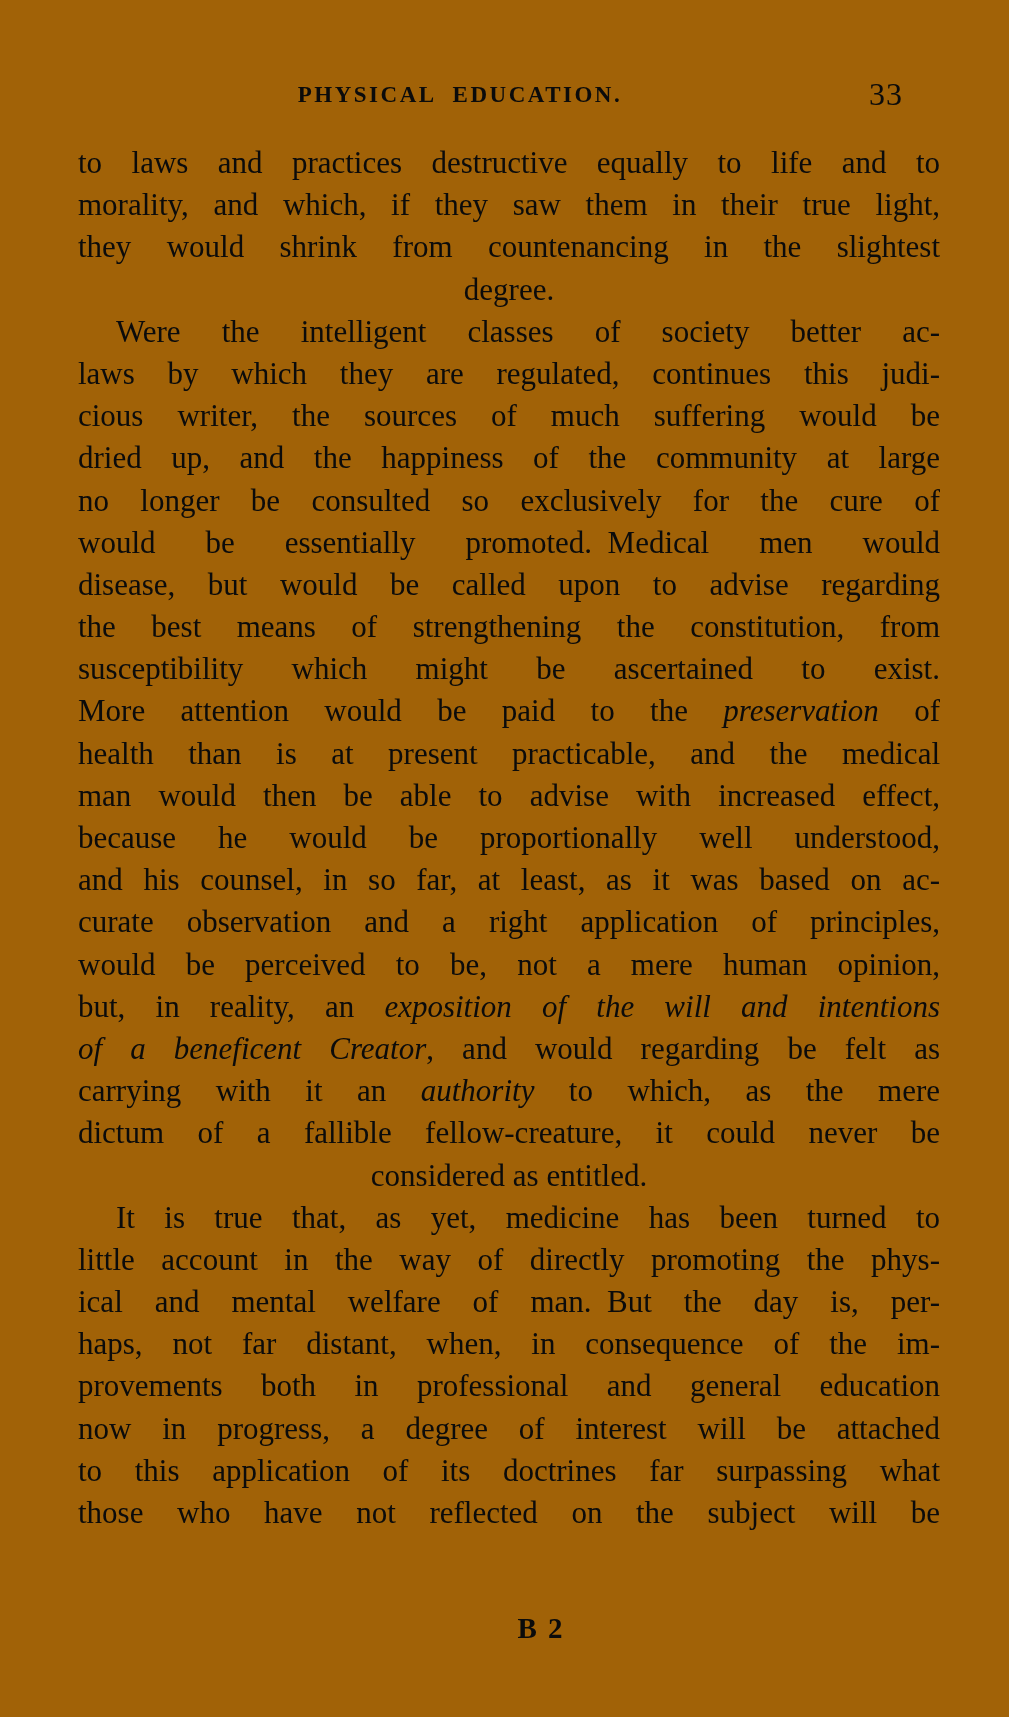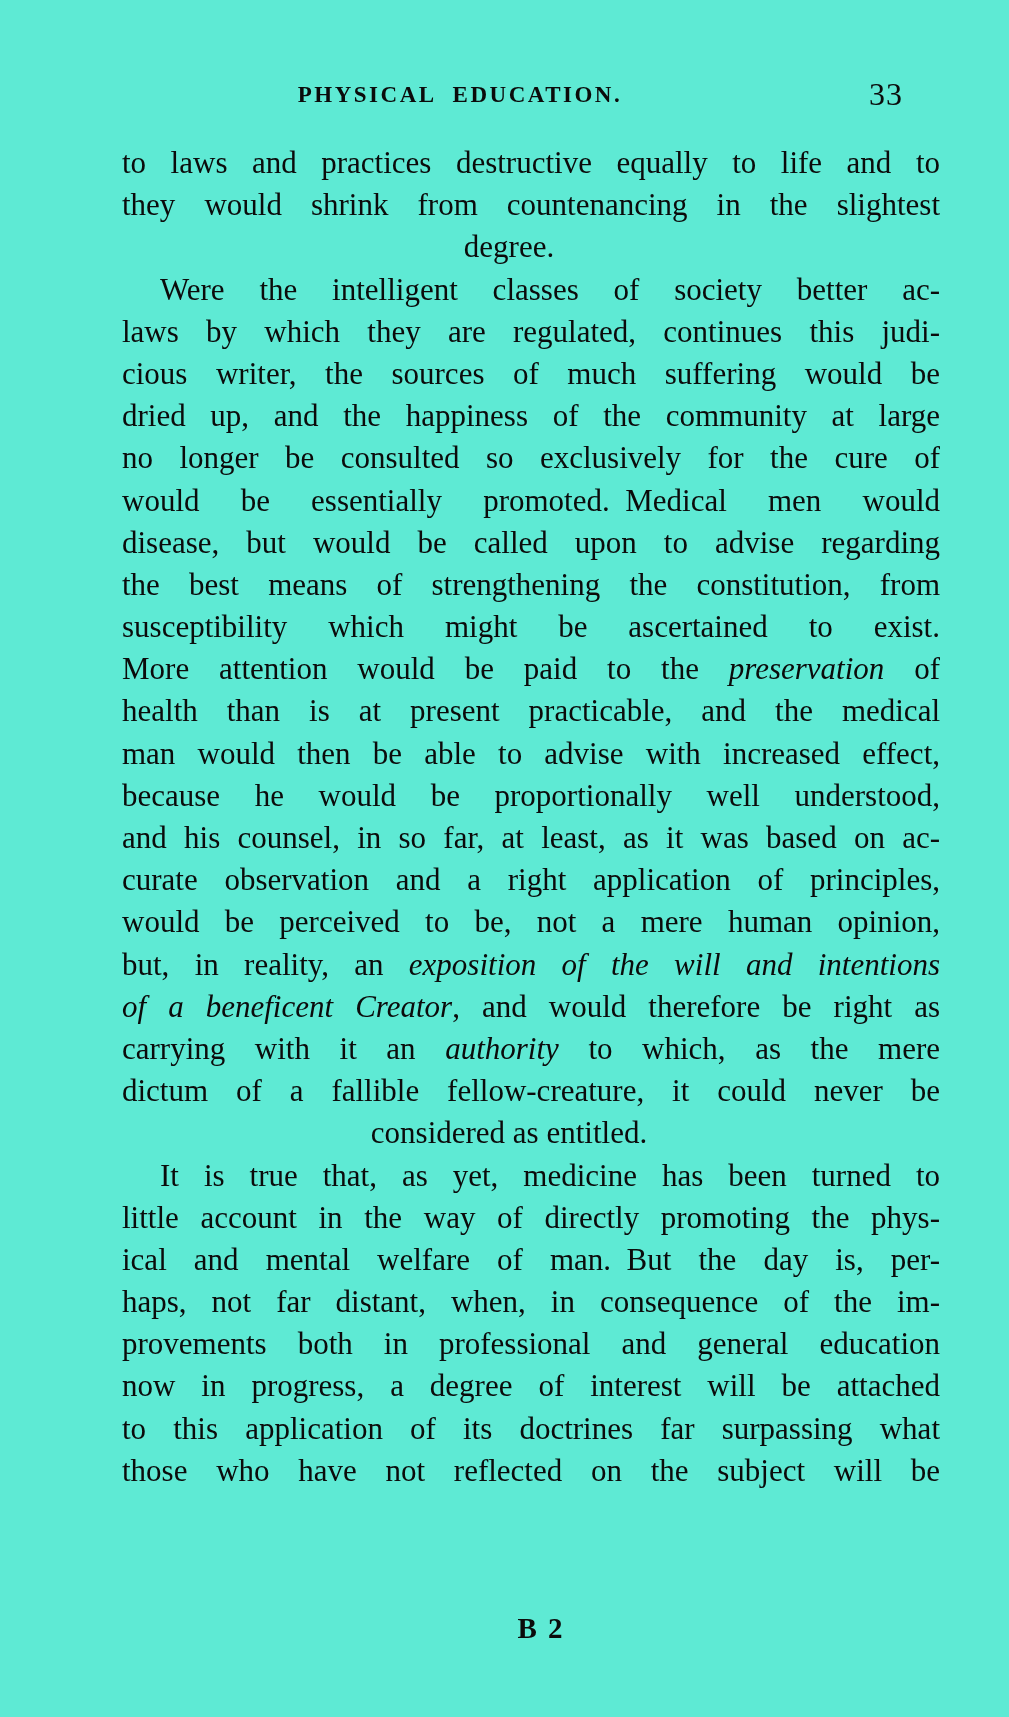--- a/index.html
+++ b/index.html
@@ -4,21 +4,21 @@
 <style>
   html, body {
     margin: 0;
     padding: 0;
     background: #ffffff;
   }
   .page {
     position: relative;
     width: 1009px;
     height: 1717px;
-    background: #5eead4;
+    background: #a16207;
     color: #0b0b0b;
     font-family: "Liberation Serif", "DejaVu Serif", serif;
     overflow: hidden;
   }
   .running-head {
     position: absolute;
     top: 80px;
     left: 0;
     width: 1009px;
     height: 34px;
@@ -51,21 +51,20 @@
     line-height: 42.2px;
   }
   .line {
     height: 42.2px;
     overflow: hidden;
     text-align: center;
   }
   .line.justify {
     text-align: justify;
     text-align-last: justify;
-    margin-left: 44px;
   }
   .line.indent {
     padding-left: 38px;
   }
   .italic {
     font-style: italic;
   }
   .signature-mark {
     position: absolute;
     top: 1612px;
@@ -82,40 +81,41 @@
 
 <div class="page">
 
   <div class="running-head">
     <div class="head-title">PHYSICAL EDUCATION.</div>
     <div class="page-number">33</div>
   </div>
 
   <div class="body-text">
       <div class="line justify"><span>to laws and practices destructive equally to life and to</span></div>
+      <div class="line justify"><span>morality, and which, if they saw them in their true light,</span></div>
       <div class="line justify"><span>they would shrink from countenancing in the slightest</span></div>
       <div class="line"><span>degree.</span></div>
       <div class="line indent justify"><span>Were the intelligent classes of society better ac-</span></div>
       <div class="line justify"><span>laws by which they are regulated, continues this judi-</span></div>
       <div class="line justify"><span>cious writer, the sources of much suffering would be</span></div>
       <div class="line justify"><span>dried up, and the happiness of the community at large</span></div>
       <div class="line justify"><span>no longer be consulted so exclusively for the cure of</span></div>
       <div class="line justify"><span>would be essentially promoted. Medical men would</span></div>
       <div class="line justify"><span>disease, but would be called upon to advise regarding</span></div>
       <div class="line justify"><span>the best means of strengthening the constitution, from</span></div>
       <div class="line justify"><span>susceptibility which might be ascertained to exist.</span></div>
       <div class="line justify"><span>More attention would be paid to the </span><span class="italic">preservation</span><span> of</span></div>
       <div class="line justify"><span>health than is at present practicable, and the medical</span></div>
       <div class="line justify"><span>man would then be able to advise with increased effect,</span></div>
       <div class="line justify"><span>because he would be proportionally well understood,</span></div>
       <div class="line justify"><span>and his counsel, in so far, at least, as it was based on ac-</span></div>
       <div class="line justify"><span>curate observation and a right application of principles,</span></div>
       <div class="line justify"><span>would be perceived to be, not a mere human opinion,</span></div>
       <div class="line justify"><span>but, in reality, an </span><span class="italic">exposition of the will and intentions</span></div>
-      <div class="line justify"><span class="italic">of a beneficent Creator</span><span>, and would therefore be right as</span></div>
+      <div class="line justify"><span class="italic">of a beneficent Creator</span><span>, and would regarding be felt as</span></div>
       <div class="line justify"><span>carrying with it an </span><span class="italic">authority</span><span> to which, as the mere</span></div>
       <div class="line justify"><span>dictum of a fallible fellow-creature, it could never be</span></div>
       <div class="line"><span>considered as entitled.</span></div>
       <div class="line indent justify"><span>It is true that, as yet, medicine has been turned to</span></div>
       <div class="line justify"><span>little account in the way of directly promoting the phys-</span></div>
       <div class="line justify"><span>ical and mental welfare of man. But the day is, per-</span></div>
       <div class="line justify"><span>haps, not far distant, when, in consequence of the im-</span></div>
       <div class="line justify"><span>provements both in professional and general education</span></div>
       <div class="line justify"><span>now in progress, a degree of interest will be attached</span></div>
       <div class="line justify"><span>to this application of its doctrines far surpassing what</span></div>

